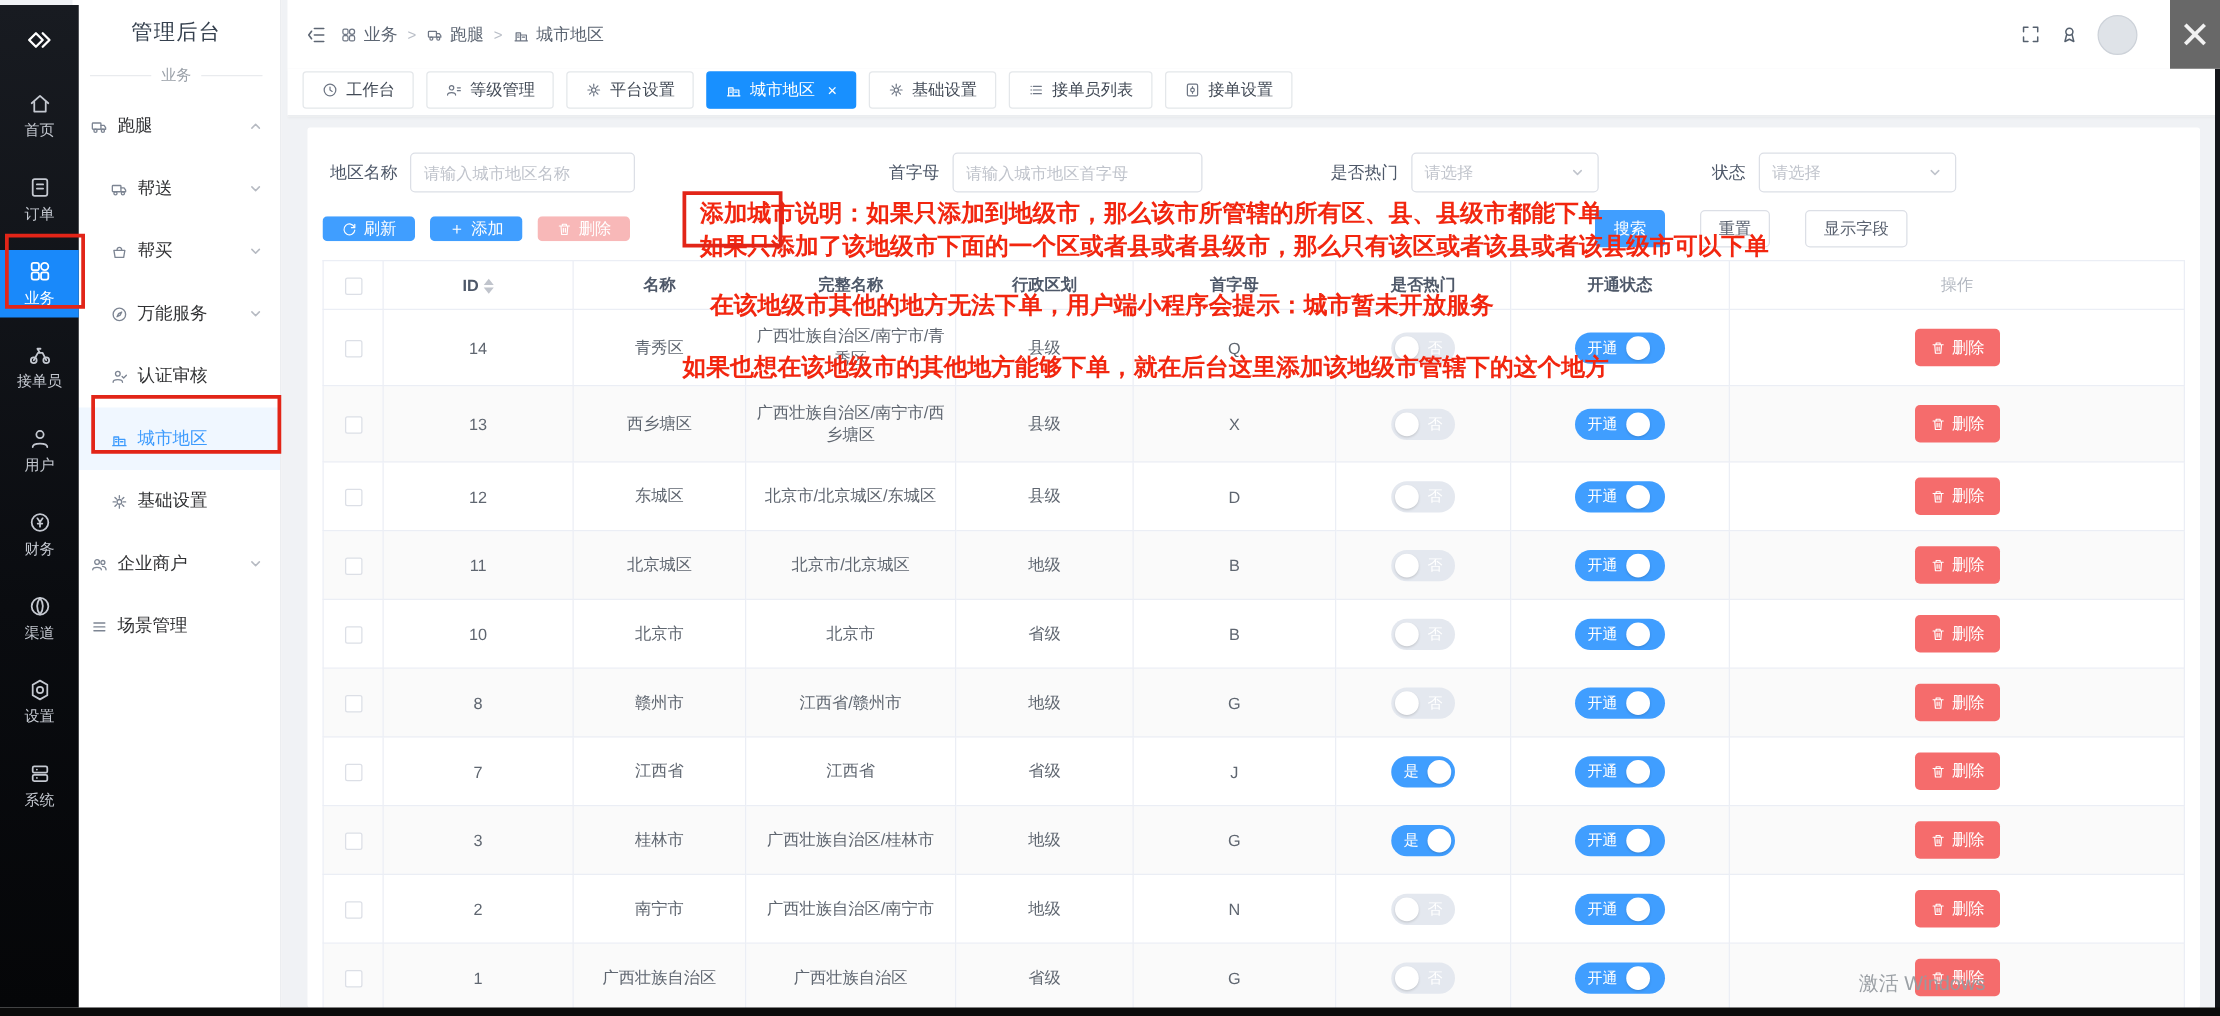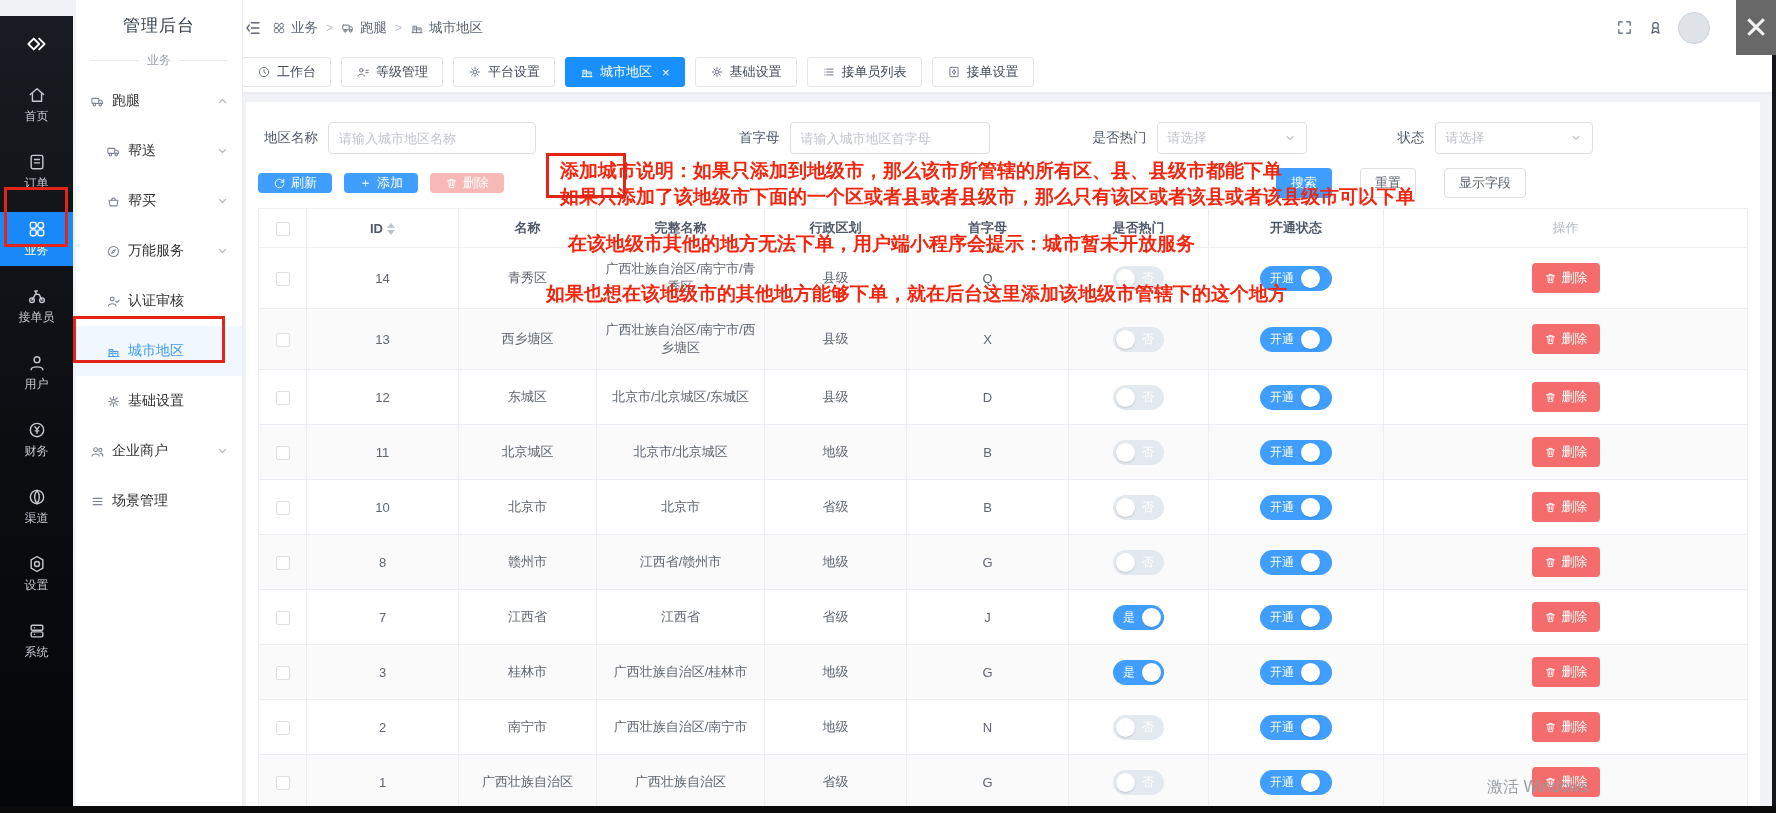--- a/index.html
+++ b/index.html
@@ -6,31 +6,31 @@
   html,body { background:#2b2b2b; }
   .screen{
     position:relative; width:1776px; height:813px; overflow:hidden;
     background:#f0f2f5; font-family:"Liberation Sans","DejaVu Sans",sans-serif;
     font-size:13px; color:#303133;
   }
   .icon{display:inline-flex;align-items:center;justify-content:center;}
   .icon svg{width:100%;height:100%;stroke:currentColor;fill:none;stroke-width:1.7;stroke-linecap:round;stroke-linejoin:round;}
 
   
-  .rail{position:absolute;left:0;top:16px;bottom:7px;width:73px;background:linear-gradient(180deg,#181b21 0%,#0a0c10 60%,#050608 100%);z-index:5;}
+  .rail{position:absolute;left:0;top:4px;bottom:7px;width:63px;background:linear-gradient(180deg,#181b21 0%,#0a0c10 60%,#050608 100%);z-index:5;}
   .logo{height:46px;display:flex;align-items:center;justify-content:center;color:#fff;padding-top:10px;}
   .logo .icon{width:26px;height:26px;}
   .rail-nav{margin-top:16px;display:flex;flex-direction:column;gap:13px;}
   .rail-item{display:flex;flex-direction:column;align-items:center;gap:3px;color:#c4c8d0;cursor:pointer;padding:7px 0;}
   .rail-item .icon{width:20px;height:20px;}
   .rail-item .rail-label{font-size:12px;}
   .rail-item.active{background:#1989fa;color:#fff;}
 
   
-  .sidebar{position:absolute;left:76px;top:0;bottom:7px;width:167px;background:#fff;border-right:1px solid #ebedf0;z-index:4;}
+  .sidebar{position:absolute;left:58px;top:0;bottom:7px;width:167px;background:#fff;border-right:1px solid #ebedf0;z-index:4;}
   .sidebar-title{height:50px;display:flex;align-items:center;justify-content:center;font-size:17px;color:#35404e;letter-spacing:1px;}
   .sidebar-section{display:flex;align-items:center;gap:8px;color:#9aa0a8;font-size:12px;padding:0 14px;height:20px;}
   .sidebar-section:before,.sidebar-section:after{content:"";flex:1;height:1px;background:#e9ebee;}
   #sideNav{margin-top:6px;}
   .side-item{height:50px;display:flex;align-items:center;gap:7px;color:#303133;font-size:14px;cursor:pointer;padding-right:12px;}
   .side-item.lvl1{padding-left:14px;}
   .side-item.lvl2{padding-left:30px;}
   .side-item .icon{width:15px;height:15px;color:#7d8593;flex:0 0 15px;}
   .side-item .s-label{flex:1;white-space:nowrap;}
   .side-item .chev{width:12px;height:12px;color:#b6bac2;}
@@ -60,21 +60,21 @@
   .card{position:absolute;left:16px;right:16px;top:8px;bottom:0;background:#fff;border-radius:2px;padding:20px 12px 0;}
 
   
   .filter-row{display:flex;align-items:center;gap:13px;}
   .fgroup{display:flex;align-items:center;gap:10px;}
   .flabel{color:#4e5869;font-size:13.5px;white-space:nowrap;}
   .f-input,.f-select{height:32px;border:1px solid #dcdfe6;border-radius:4px;background:#fff;font-size:13px;color:#606266;padding:0 10px;font-family:inherit;}
   .f-input::placeholder{color:#c0c4cc;}
   .f-select{display:flex;align-items:center;justify-content:space-between;color:#c0c4cc;cursor:pointer;}
   .f-select .icon{width:12px;height:12px;color:#c0c4cc;}
-  .g1{margin-left:6px;} .g1 .f-input{width:208px;}
+  .g1{margin-left:6px;} .g1 .f-input{width:180px;}
   .g2{margin-left:190px;} .g2 .f-input{width:200px;}
   .g3{margin-left:90px;} .g3 .f-select{width:150px;}
   .g4{margin-left:78px;} .g4 .f-select{width:158px;}
 
   
   .toolbar{display:flex;align-items:center;margin-top:14px;}
   .btn{height:20px;border-radius:4px;border:1px solid transparent;display:inline-flex;align-items:center;gap:5px;padding:0 14px;font-size:13px;cursor:pointer;font-family:inherit;}
   .btn .icon{width:13px;height:13px;}
   .btn-blue{background:#409eff;color:#fff;}
   .btn-del-disabled{background:#f8b8b8;color:#fff;margin-left:12px;}

